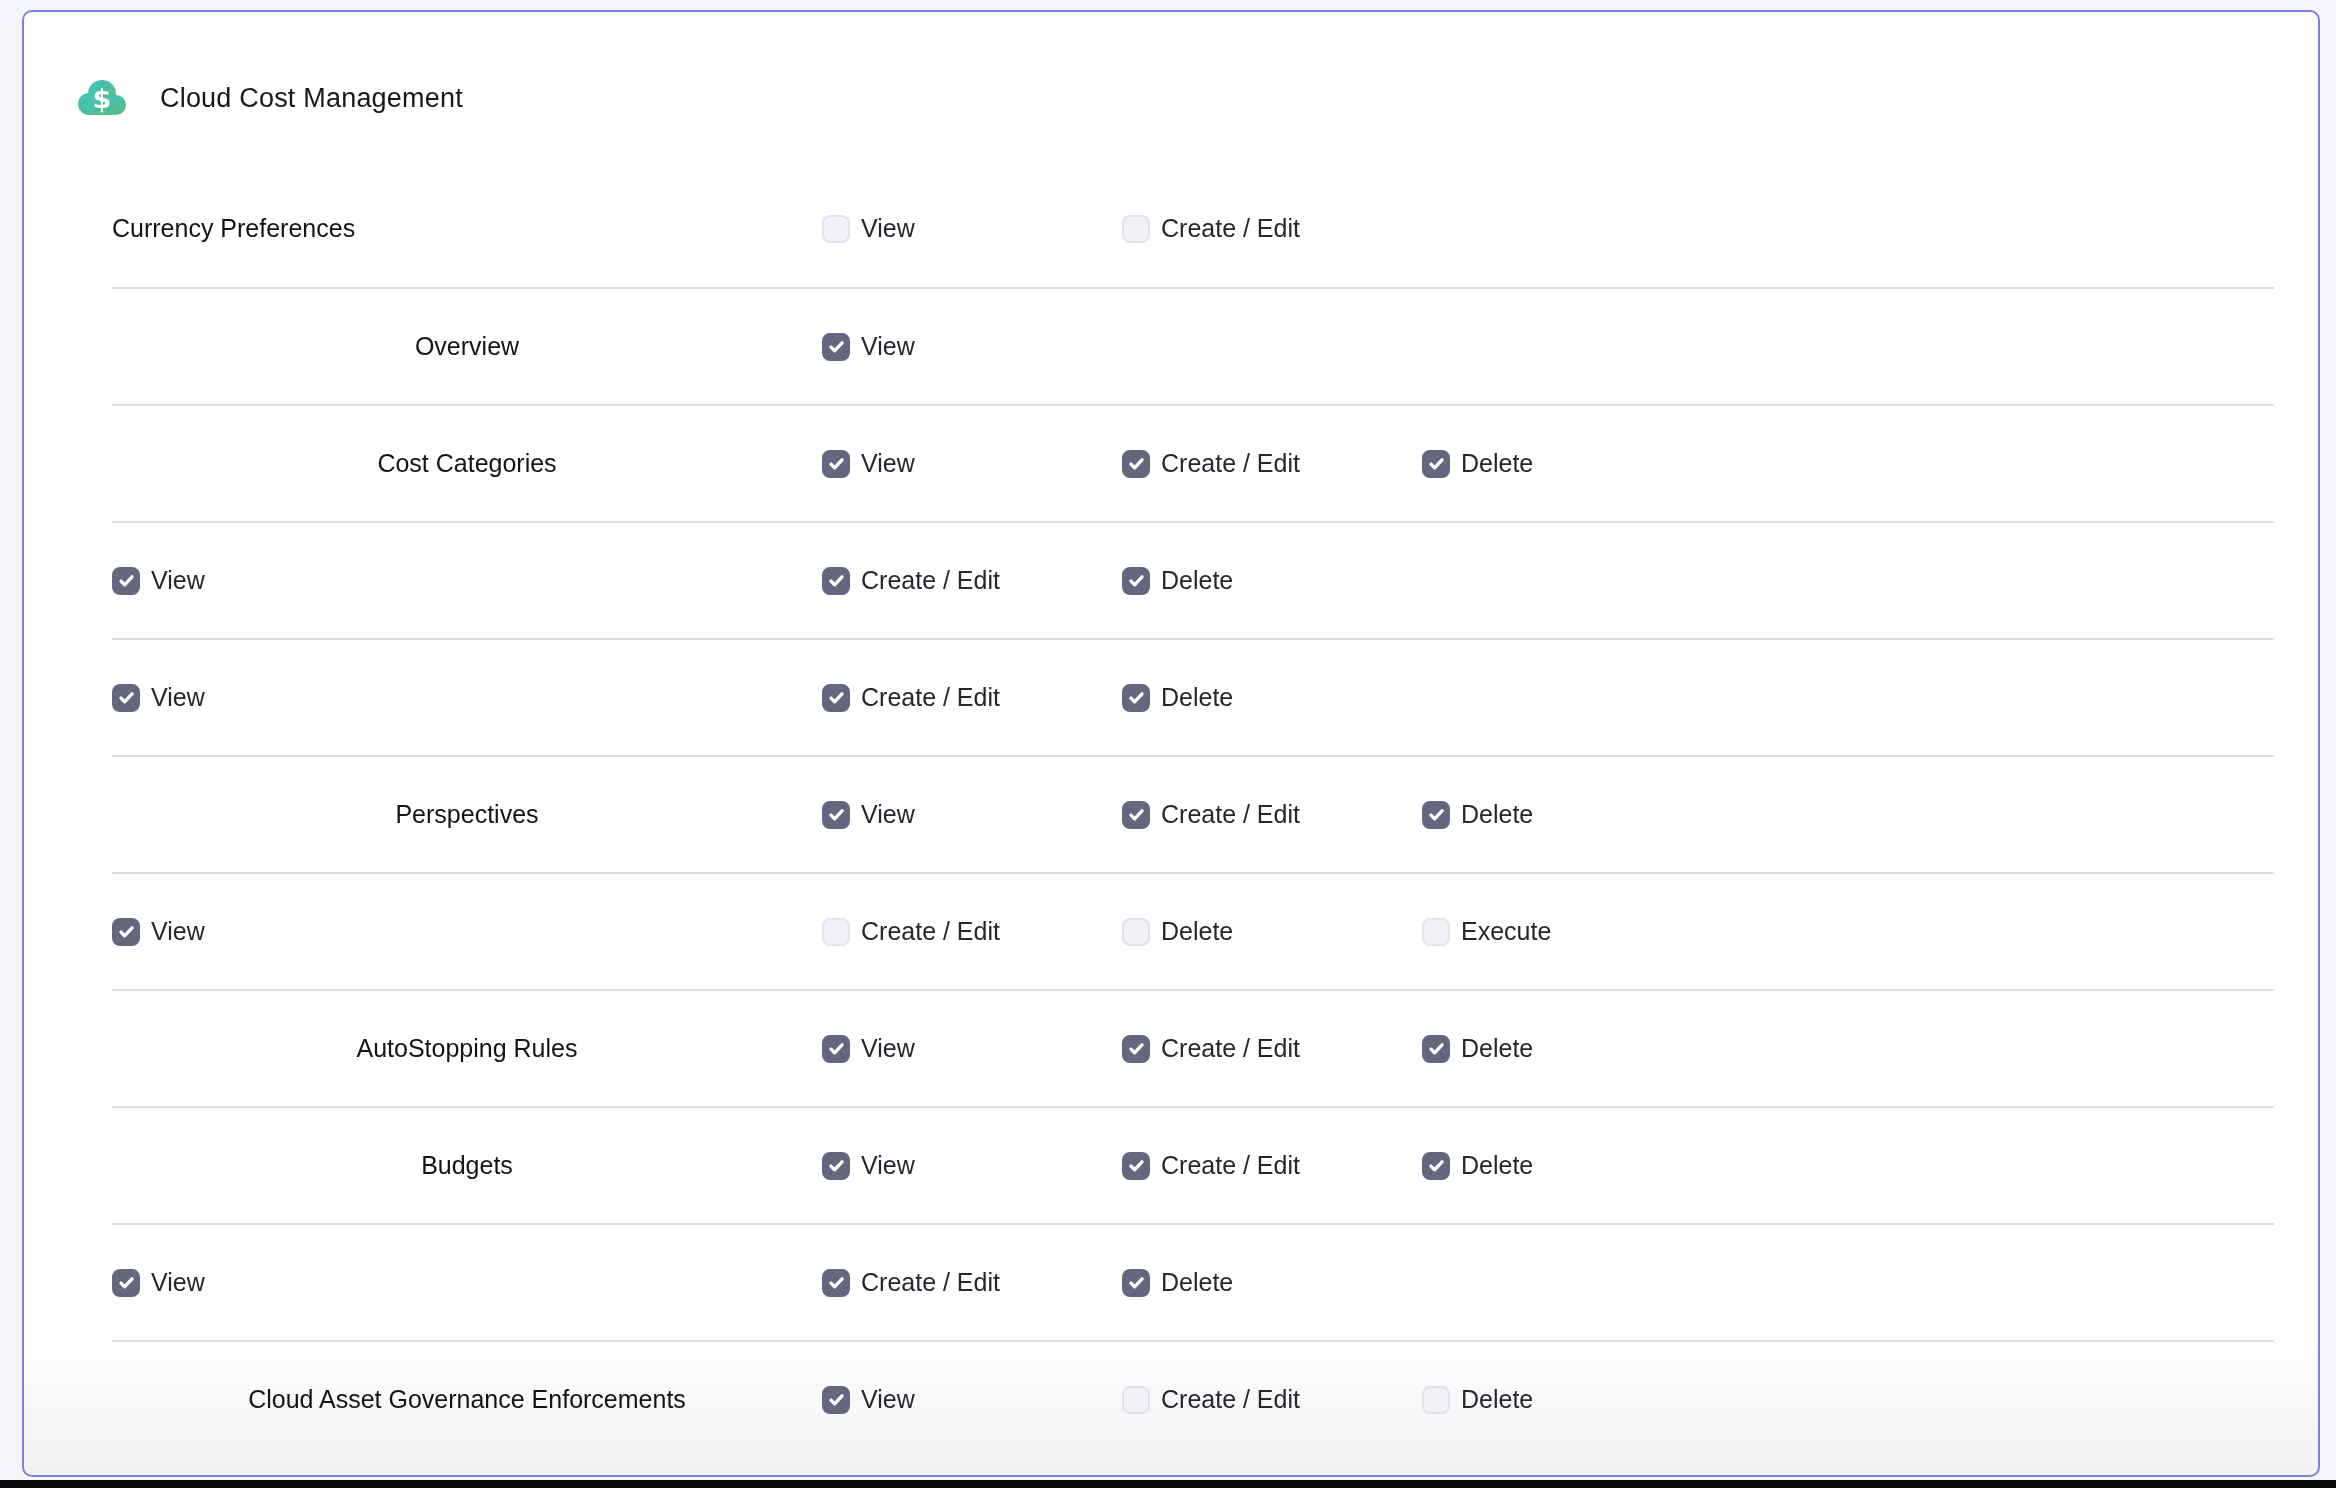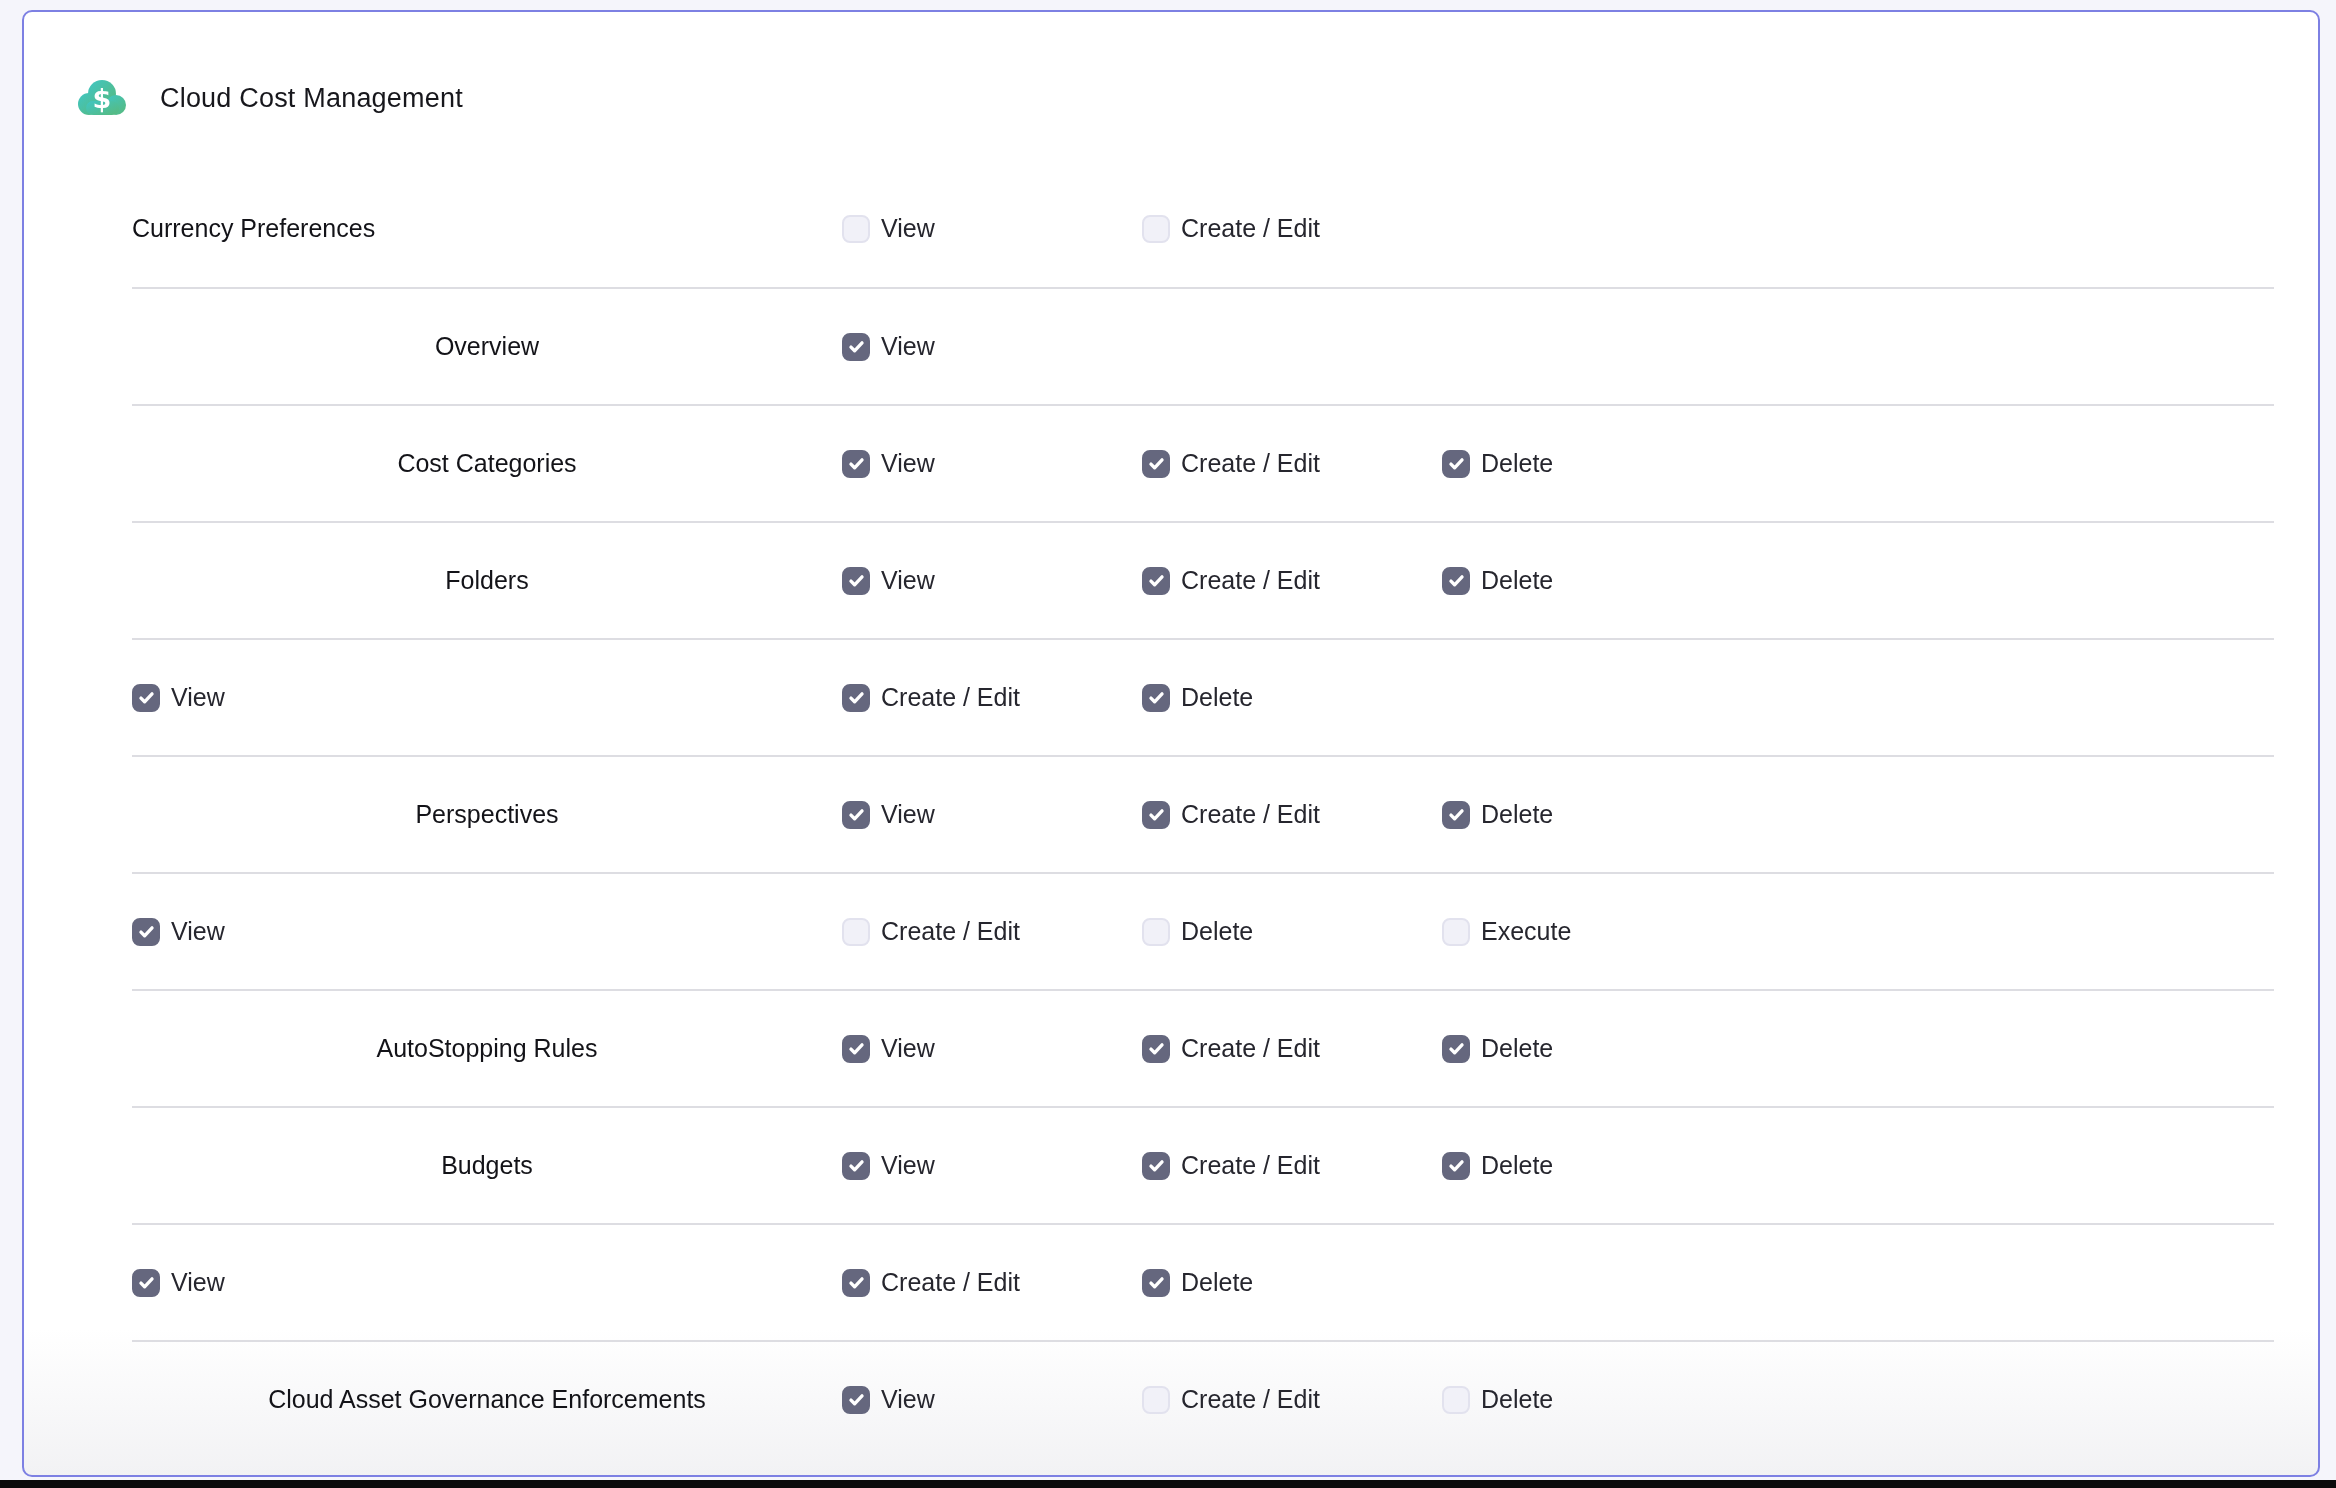--- a/index.html
+++ b/index.html
@@ -28,21 +28,20 @@
   .ccm-title{
     font-size:27px;font-weight:400;color:#17171c;letter-spacing:.2px;
   }
   .rows{margin:0 44px 0 88px;}
   .perm-row{
     height:117px;
     display:grid;
     grid-template-columns:710px 300px 300px 300px 300px;
     align-items:center;
     box-sizing:border-box;
-    margin-left:20px;
   }
   .perm-row + .perm-row{border-top:2px solid #dddde2;text-align:center;}
   .row-name{
     font-size:25px;color:#131318;
   }
   .perm-cell{display:flex;align-items:center;gap:11px;}
   .checkbox{
     width:28px;height:28px;flex:0 0 28px;
     box-sizing:border-box;
     border-radius:8px;
@@ -133,21 +132,20 @@
         <div class="perm-cell">
           <span class="checkbox checked">
             <svg width="19" height="19" viewBox="0 0 24 24">
               <path d="M5 12.8l4.6 4.6L19 7.4" stroke="#ffffff" stroke-width="4.2" fill="none" stroke-linecap="round" stroke-linejoin="round"></path>
             </svg>
           </span>
           <span class="perm-label">Delete</span>
         </div>
       </div>
       <div class="perm-row">
-        <div class="row-name">Folders</div>
         <div class="perm-cell">
           <span class="checkbox checked">
             <svg width="19" height="19" viewBox="0 0 24 24">
               <path d="M5 12.8l4.6 4.6L19 7.4" stroke="#ffffff" stroke-width="4.2" fill="none" stroke-linecap="round" stroke-linejoin="round"></path>
             </svg>
           </span>
           <span class="perm-label">View</span>
         </div>
         <div class="perm-cell">
           <span class="checkbox checked">

